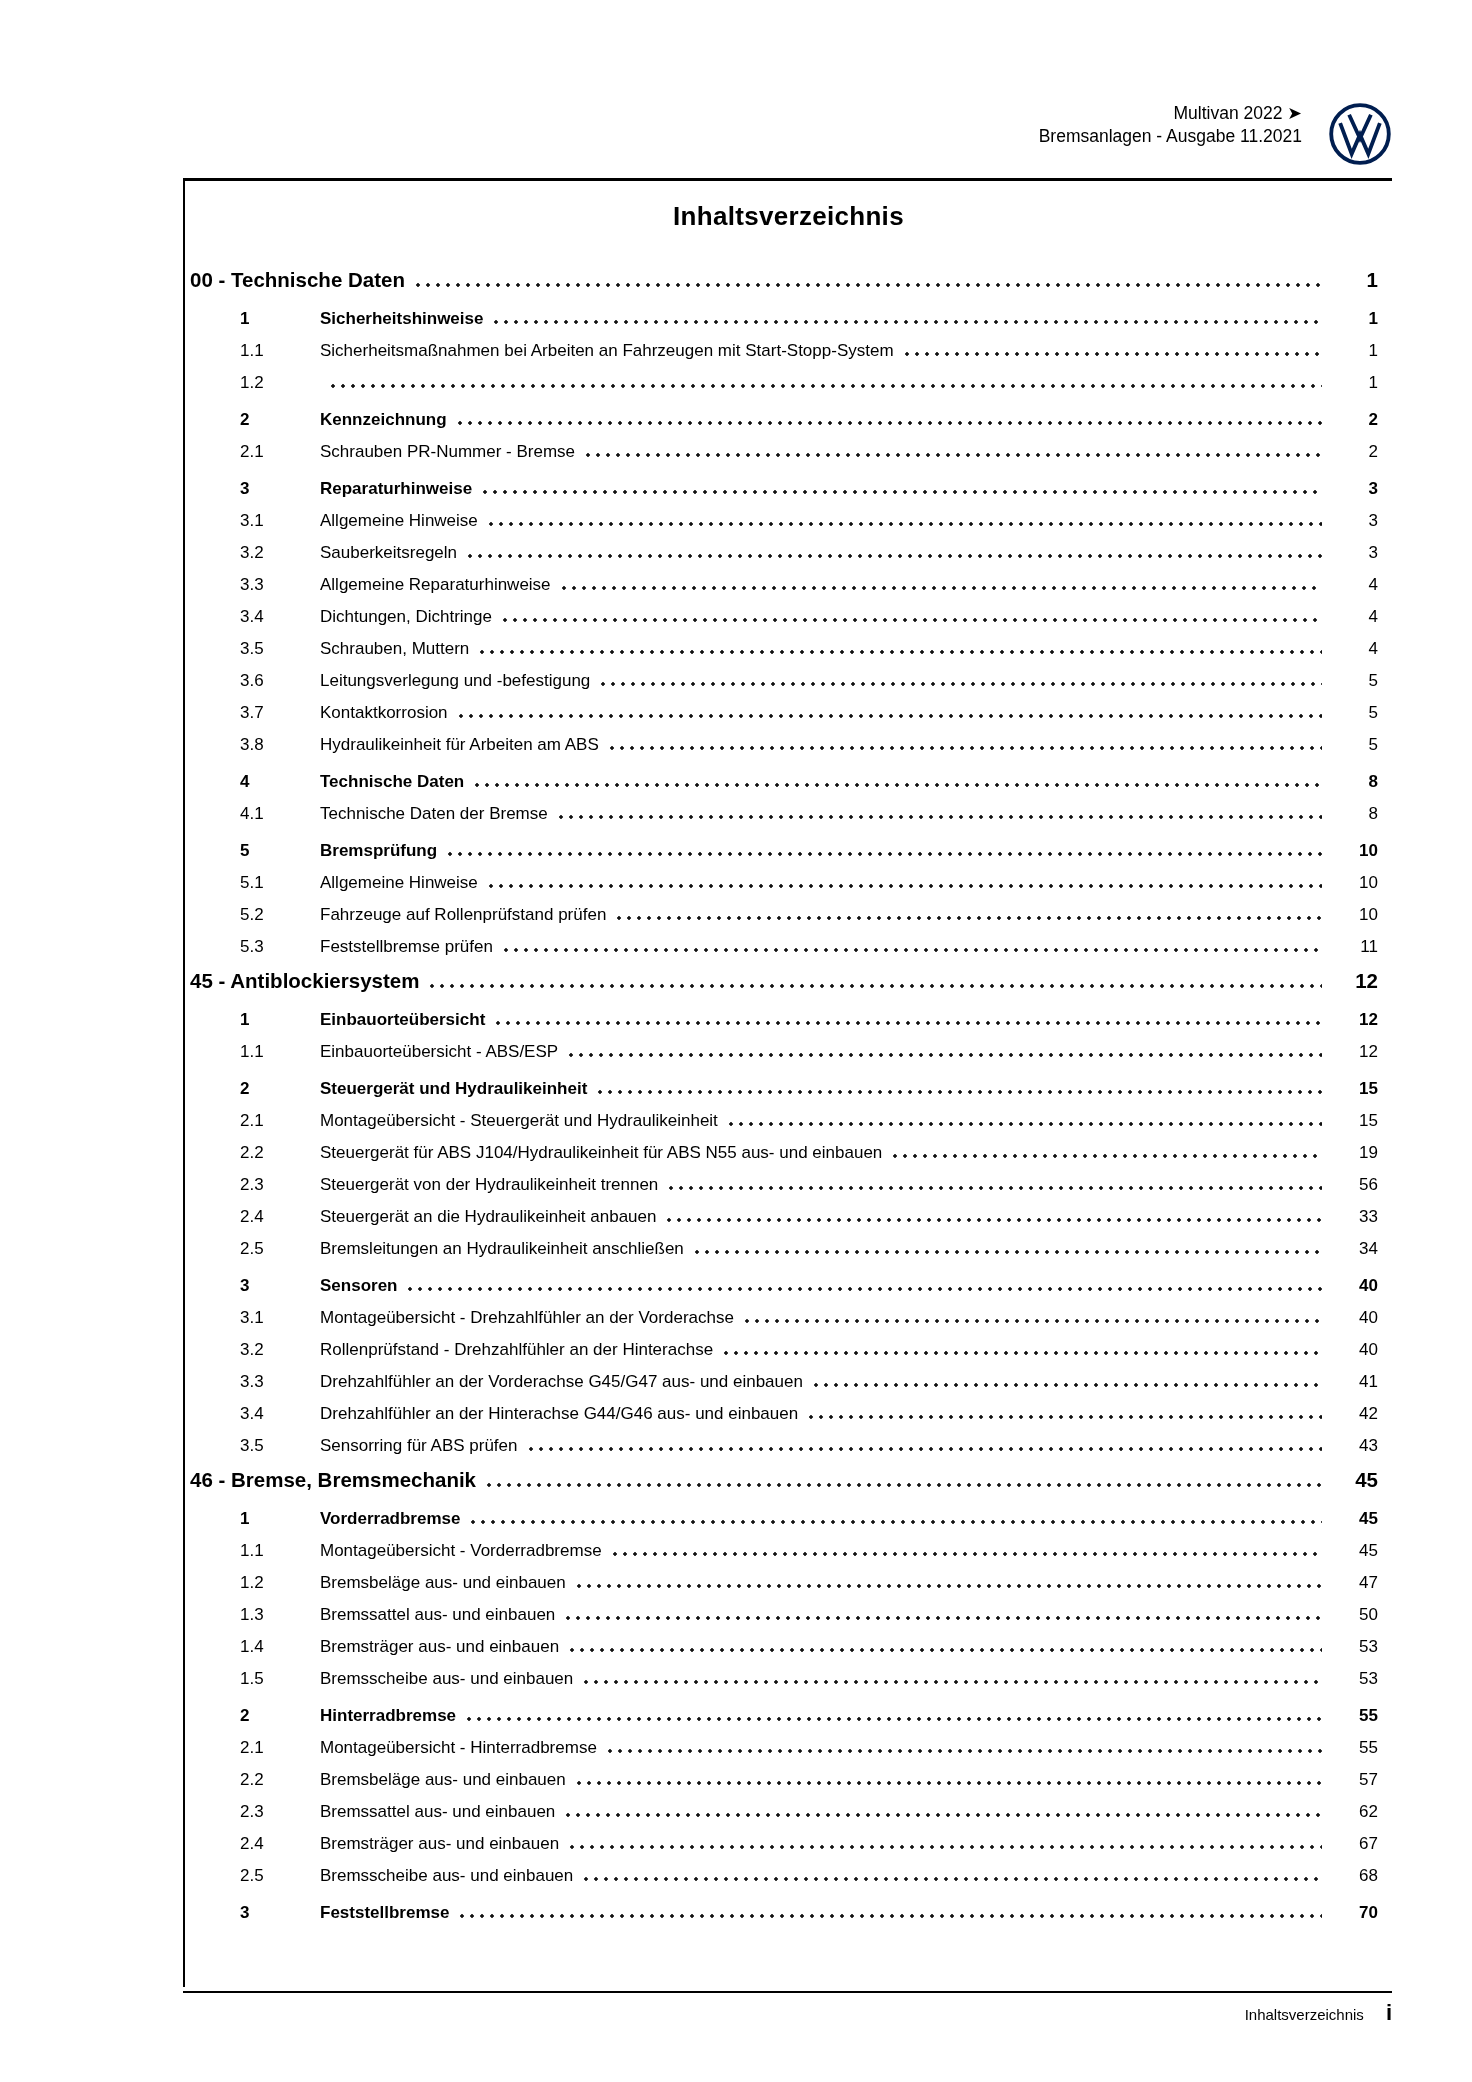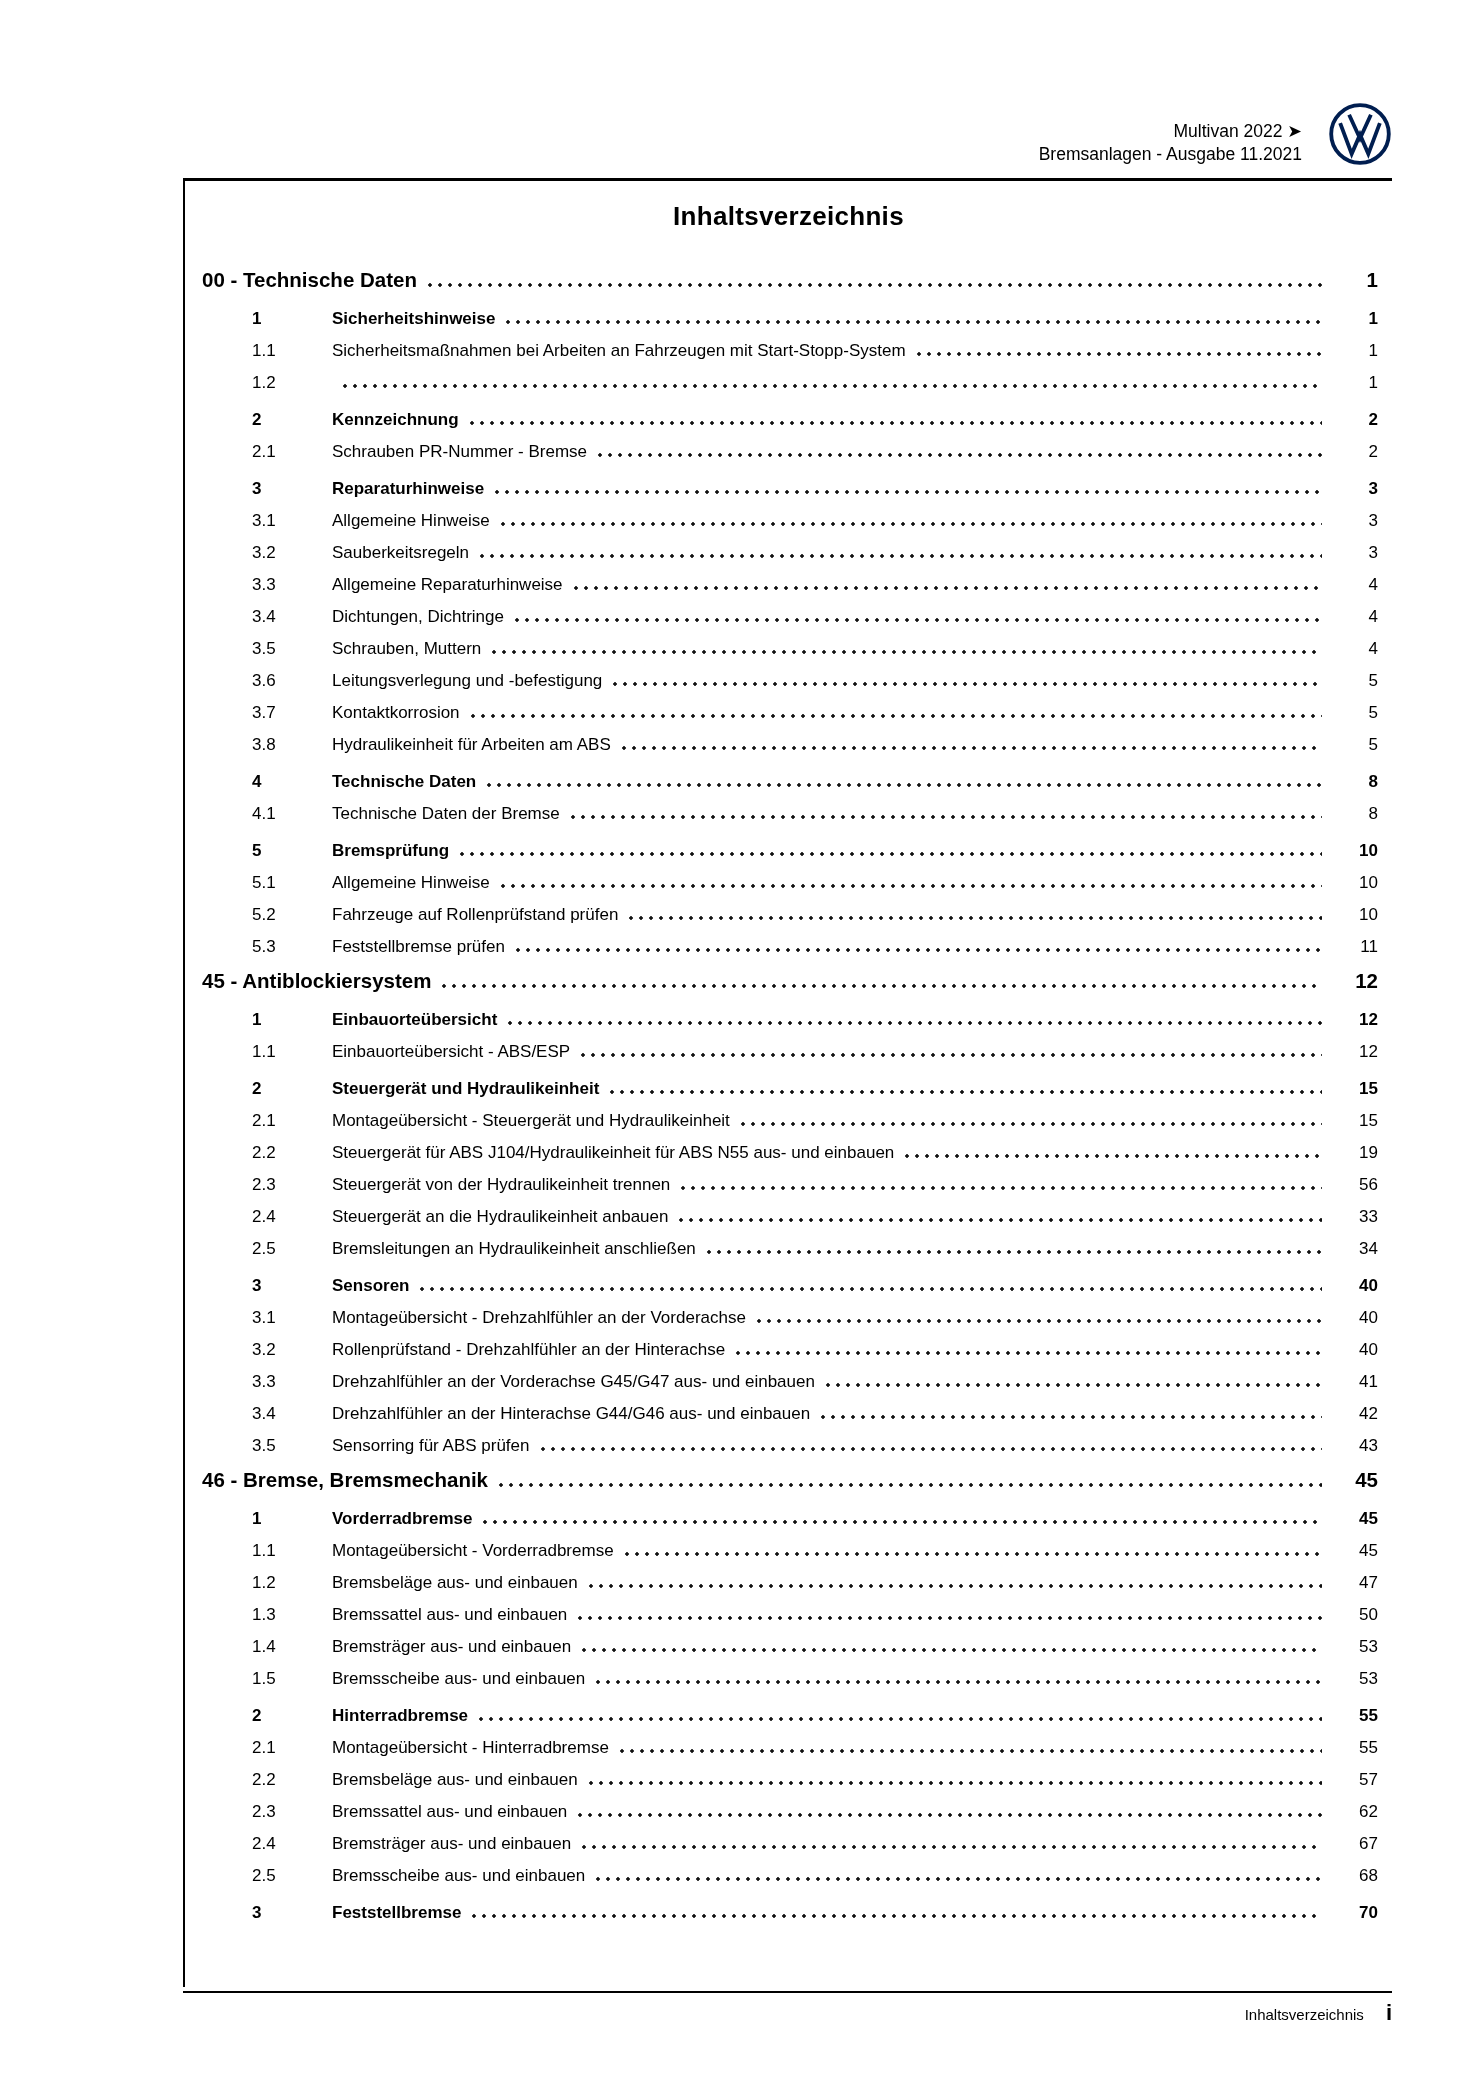--- a/index.html
+++ b/index.html
@@ -4,32 +4,32 @@
 <style>
   * { margin: 0; padding: 0; box-sizing: border-box; }
   html, body { background: #ffffff; }
   body {
     width: 1472px; height: 2082px; position: relative; overflow: hidden;
     font-family: "Liberation Sans", sans-serif; color: #000;
   }
   .page { position: absolute; left: 183px; top: 0; width: 1209px; height: 2082px; }
 
   
-  .header { display: flex; justify-content: flex-end; align-items: flex-end; gap: 26px; padding-top: 102px; }
+  .header { display: flex; justify-content: flex-end; align-items: flex-start; gap: 26px; padding-top: 102px; }
   .header-text { text-align: right; font-size: 17.5px; line-height: 23px; }
   .logo { width: 64px; height: 64px; color: #001e50; }
   .logo svg { display: block; width: 100%; height: 100%; }
   .rule-top { height: 0; border-top: 3px solid #000; margin-top: 12px; }
 
   
   .content { border-left: 2px solid #000; height: 1806px; overflow: hidden; }
   .title { text-align: center; font-size: 26px; font-weight: bold; margin-top: 20px; letter-spacing: 0.3px; }
 
   
-  .toc { padding: 30px 14px 0 12px; }
+  .toc { padding: 30px 14px 0 0; }
   .row { display: flex; align-items: baseline; white-space: nowrap; }
   .entry-row { font-size: 17px; line-height: 32px; padding-left: 55px; }
   .entry-row.bold { font-weight: bold; margin-top: 5px; }
   .entry-row .num { flex: 0 0 80px; }
   .chapter-row { font-size: 20.5px; font-weight: bold; line-height: 36px; padding-left: 5px; }
   .chapter-row:first-child { margin-top: 0; }
   .entry-title, .ch-label { flex: 0 0 auto; }
   .leader {
     flex: 1 1 auto; height: 4px; margin: 0 10px 0 8px;
     background-image: radial-gradient(circle, #111 1.5px, transparent 1.9px);

